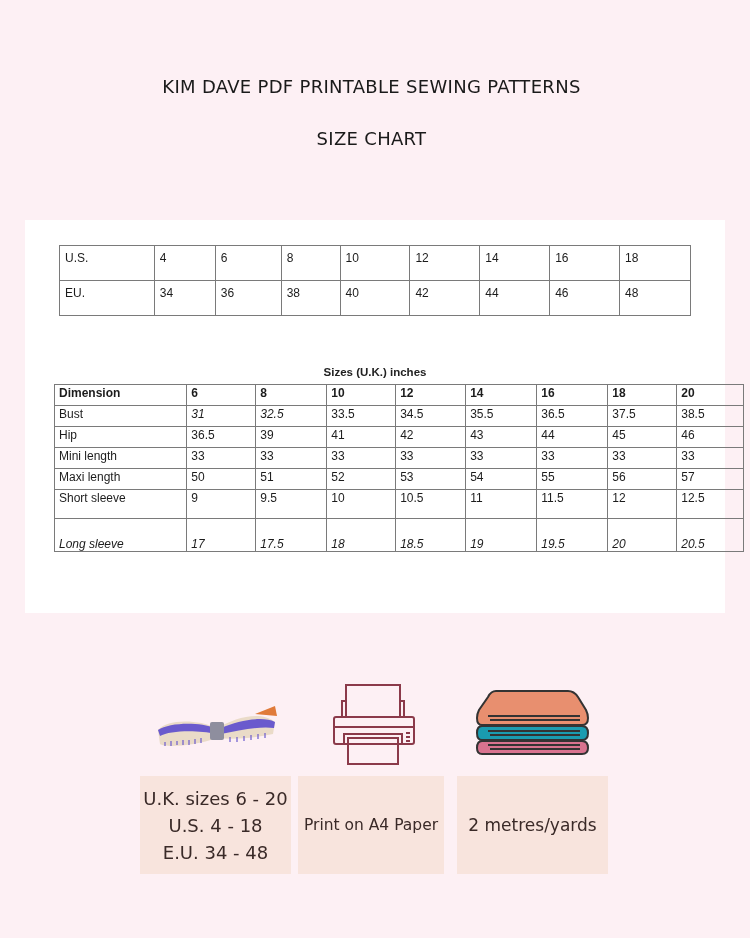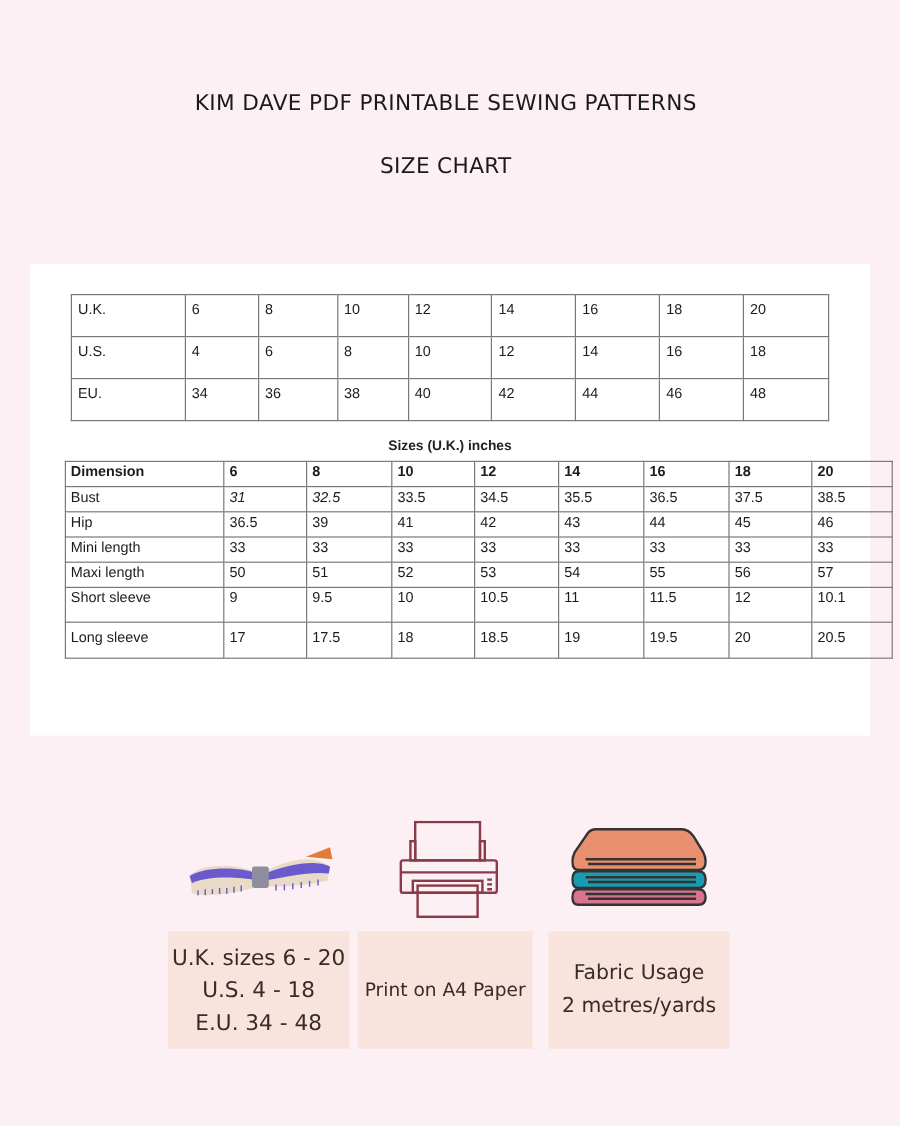--- a/index.html
+++ b/index.html
@@ -29,52 +29,41 @@
   #conv-table td.lbl { width: 95px; }
   .caption {
     position: absolute; left: 0; width: 700px; top: 146px;
     text-align: center; font-size: 11.5px; font-weight: bold;
   }
   #size-table { left: 29px; top: 164px; width: 690px; font-size: 12px; }
   #size-table th, #size-table td { padding: 1px 0 0 4px; height: 21px; vertical-align: top; }
   #size-table th { font-weight: bold; height: 21px; }
   #size-table td.first { width: 121px; }
   #size-table tr.tall td { height: 29px; }
-  #size-table tr.tall2 td { height: 30px; padding-top: 5px; }
+  #size-table tr.tall2 td { height: 30px; padding-top: 18px; font-style: italic; }
   .it { font-style: italic; }
   .icon { position: absolute; }
   .info-box {
     position: absolute; top: 776px; height: 98px; background: #f8e4dd;
     display: flex; flex-direction: column; justify-content: center; align-items: center;
     font-family: "DejaVu Sans", sans-serif; color: #3a2a28; text-align: center;
   }
   #box1 { left: 140px; width: 151px; font-size: 18px; line-height: 27px; }
   #box2 { left: 298px; width: 146px; font-size: 15.5px; line-height: 25px; }
   #box3 { left: 457px; width: 151px; font-size: 17px; line-height: 27px; }
 </style>
 </head>
 <body>
 
 <div id="title1" class="title">KIM DAVE PDF PRINTABLE SEWING PATTERNS</div>
 <div id="title2" class="title">SIZE CHART</div>
 
 <div class="card">
   <table id="conv-table">
     <tbody id="conv-body">
-        <tr>
-          <td class="lbl" style="width: 95px;">U.K.</td>
-          <td style="width: 61px;">6</td>
-          <td style="width: 66px;">8</td>
-          <td style="width: 59px;">10</td>
-          <td style="width: 70px;">12</td>
-          <td style="width: 70px;">14</td>
-          <td style="width: 70px;">16</td>
-          <td style="width: 70px;">18</td>
-          <td style="width: 71px;">20</td>
-        </tr>
         <tr>
           <td class="lbl" style="width: 95px;">U.S.</td>
           <td style="width: 61px;">4</td>
           <td style="width: 66px;">6</td>
           <td style="width: 59px;">8</td>
           <td style="width: 70px;">10</td>
           <td style="width: 70px;">12</td>
           <td style="width: 70px;">14</td>
           <td style="width: 70px;">16</td>
           <td style="width: 71px;">18</td>
@@ -156,21 +145,21 @@
         </tr>
         <tr class="tall">
           <td class="first">Short sleeve</td>
           <td>9</td>
           <td>9.5</td>
           <td>10</td>
           <td>10.5</td>
           <td>11</td>
           <td>11.5</td>
           <td>12</td>
-          <td>10.1</td>
+          <td>12.5</td>
         </tr>
         <tr class="tall2">
           <td class="first">Long sleeve</td>
           <td>17</td>
           <td>17.5</td>
           <td>18</td>
           <td>18.5</td>
           <td>19</td>
           <td>19.5</td>
           <td>20</td>
@@ -232,15 +221,14 @@
 
 <div id="box1" class="info-box">
   <div>U.K. sizes 6 - 20</div>
   <div>U.S. 4 - 18</div>
   <div>E.U. 34 - 48</div>
 </div>
 <div id="box2" class="info-box">
   <div>Print on A4 Paper</div>
 </div>
 <div id="box3" class="info-box">
-  <div>Fabric Usage</div>
   <div>2 metres/yards</div>
 </div>
 
 </body></html>

